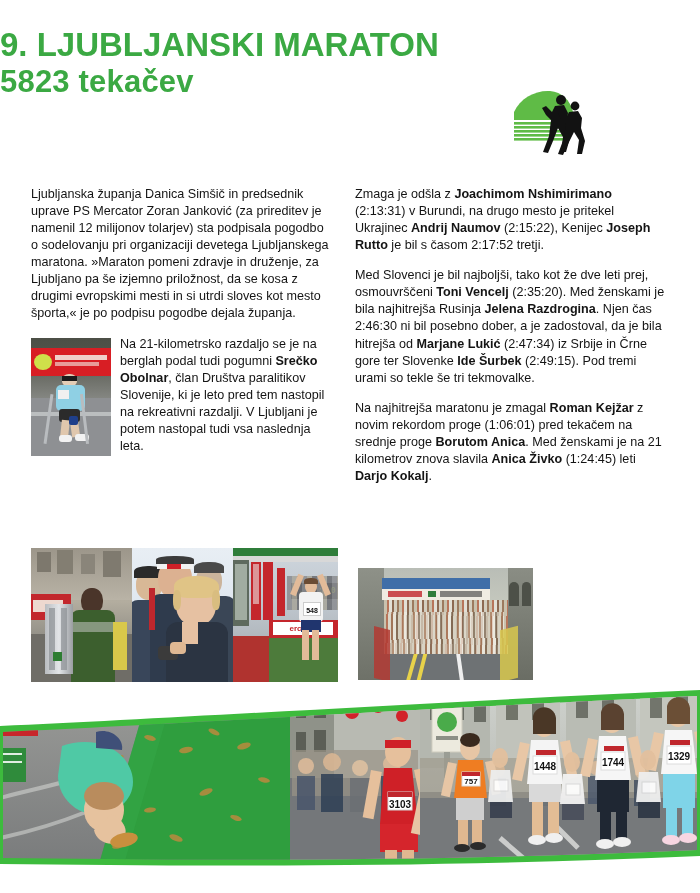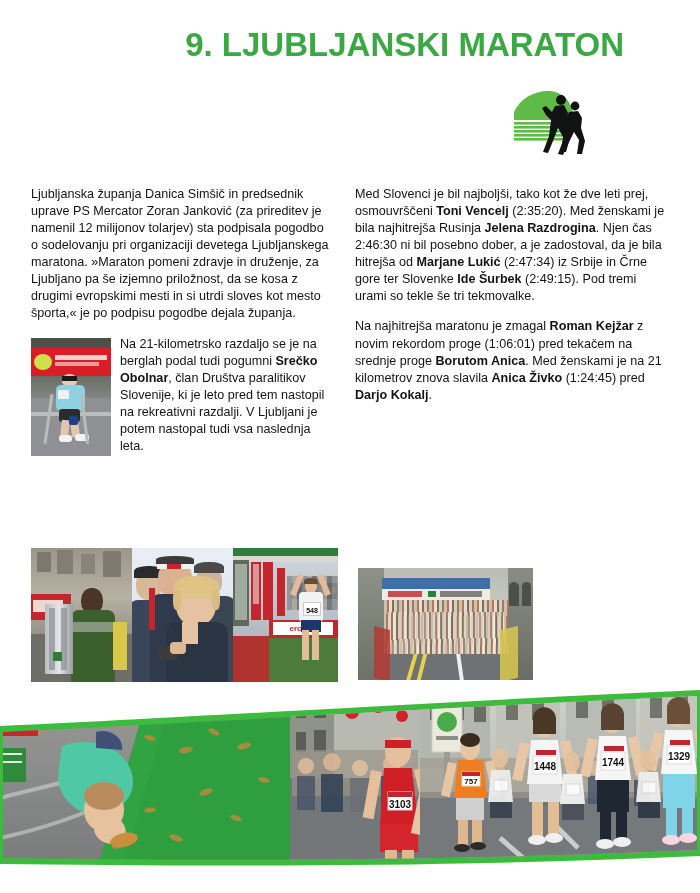--- a/index.html
+++ b/index.html
@@ -4,21 +4,21 @@
 <style>
   html,body{margin:0;padding:0;background:#fff;}
   body{
     width:700px;height:893px;position:relative;overflow:hidden;
     font-family:"Liberation Sans","DejaVu Sans",sans-serif;
     color:#1a1a1a;
   }
   .page{position:absolute;inset:0;background:#ffffff;}
 
   
-  .header{position:absolute;left:0;top:28px;width:624px;text-align:right;}
+  .header{position:absolute;left:0;top:28px;width:624px;text-align:left;}
   .title-line{
     font-weight:bold;color:#3BA943;letter-spacing:.2px;line-height:1.06;
     white-space:nowrap;
   }
   .t1{font-size:33px;letter-spacing:0px;}
   .t2{font-size:31px;margin-top:3px;}
   .t3{font-size:31px;margin-top:3px;}
 
   
   .logo{position:absolute;left:506px;top:86px;width:84px;height:72px;}
@@ -68,20 +68,21 @@
             justify-content:center;color:#b8e000;font-family:"Liberation Mono",monospace;
             font-weight:bold;letter-spacing:1px;margin-top:32px;}
 </style>
 </head>
 <body>
 
 <div class="page">
 
   <div class="header">
     <div class="title-line t1">9. LJUBLJANSKI MARATON</div>
+    <div class="title-line t2">5823 tekačev</div>
   </div>
 
   <div class="logo">
     <svg width="84" height="72" viewBox="0 0 84 72" xmlns="http://www.w3.org/2000/svg">
       <path d="M8 26 C14 12, 30 4, 44 5 C56 6, 64 14, 67 26 L67 34 L8 34 Z" fill="#5FBB46"></path>
       <g fill="#5FBB46">
         <rect x="8" y="36" width="52" height="2.6"></rect>
         <rect x="8" y="40" width="52" height="2.6"></rect>
         <rect x="8" y="44" width="52" height="2.6"></rect>
         <rect x="8" y="48" width="52" height="2.6"></rect>
@@ -127,24 +128,25 @@
         <div class="bar" style="left:44px;top:96px;width:14px;height:7px;background:#f2f2f2;border-radius:3px;"></div>
         <div class="bar" style="left:16px;top:56px;width:3px;height:50px;background:#b9bcbf;transform:rotate(8deg);"></div>
         <div class="bar" style="left:52px;top:56px;width:3px;height:50px;background:#b9bcbf;transform:rotate(-7deg);"></div>
         <div class="bar" style="left:27px;top:52px;width:11px;height:9px;background:#f0f0f0;"></div>
       </div>
       <p><span>Na 21-kilometrsko razdaljo se je na berglah podal tudi pogumni </span><b>Srečko Obolnar</b><span>, član Društva paralitikov Slovenije, ki je leto pred tem nastopil na rekreativni razdalji. V Ljubljani je potem nastopal tudi vsa naslednja leta.</span></p>
     </div>
   </div>
 
   <div class="col col-right">
+    <p><span>Zmaga je odšla z </span><b>Joachimom Nshimirimano</b><span> (2:13:31) v Burundi, na drugo mesto je pritekel Ukrajinec </span><b>Andrij Naumov</b><span> (2:15:22), Kenijec </span><b>Joseph Rutto</b><span> je bil s časom 2:17:52 tretji.</span></p>
 
     <p><span>Med Slovenci je bil najboljši, tako kot že dve leti prej, osmouvrščeni </span><b>Toni Vencelj</b><span> (2:35:20). Med ženskami je bila najhitrejša Rusinja </span><b>Jelena Razdrogina</b><span>. Njen čas 2:46:30 ni bil posebno dober, a je zadostoval, da je bila hitrejša od </span><b>Marjane Lukić</b><span> (2:47:34) iz Srbije in Črne gore ter Slovenke </span><b>Ide Šurbek</b><span> (2:49:15). Pod tremi urami so tekle še tri tekmovalke.</span></p>
 
-    <p><span>Na najhitrejša maratonu je zmagal </span><b>Roman Kejžar</b><span> z novim rekordom proge (1:06:01) pred tekačem na srednje proge </span><b>Borutom Anica</b><span>. Med ženskami je na 21 kilometrov znova slavila </span><b>Anica Živko</b><span> (1:24:45) pred </span><b>Darjo Kokalj</b><span>.</span></p>
+    <p><span>Na najhitrejša maratonu je zmagal </span><b>Roman Kejžar</b><span> z novim rekordom proge (1:06:01) pred tekačem na srednje proge </span><b>Borutom Anica</b><span>. Med ženskami je na 21 kilometrov znova slavila </span><b>Anica Živko</b><span> (1:24:45) leti </span><b>Darjo Kokalj</b><span>.</span></p>
   </div>
 
   <div class="photo-row">
 
     <div class="ph ph1">
       <div class="sky" style="background:linear-gradient(#a8a396 0%,#b3ad9f 40%,#8e8c84 70%,#6d6b64 100%);"></div>
       <div class="bar" style="left:0;top:0;width:101px;height:52px;background:linear-gradient(#9c968a,#b9b3a6);"></div>
       <div class="bar" style="left:6px;top:4px;width:14px;height:20px;background:#7d786d;"></div>
       <div class="bar" style="left:26px;top:2px;width:16px;height:24px;background:#837e72;"></div>
       <div class="bar" style="left:50px;top:6px;width:14px;height:20px;background:#8a857a;"></div>

